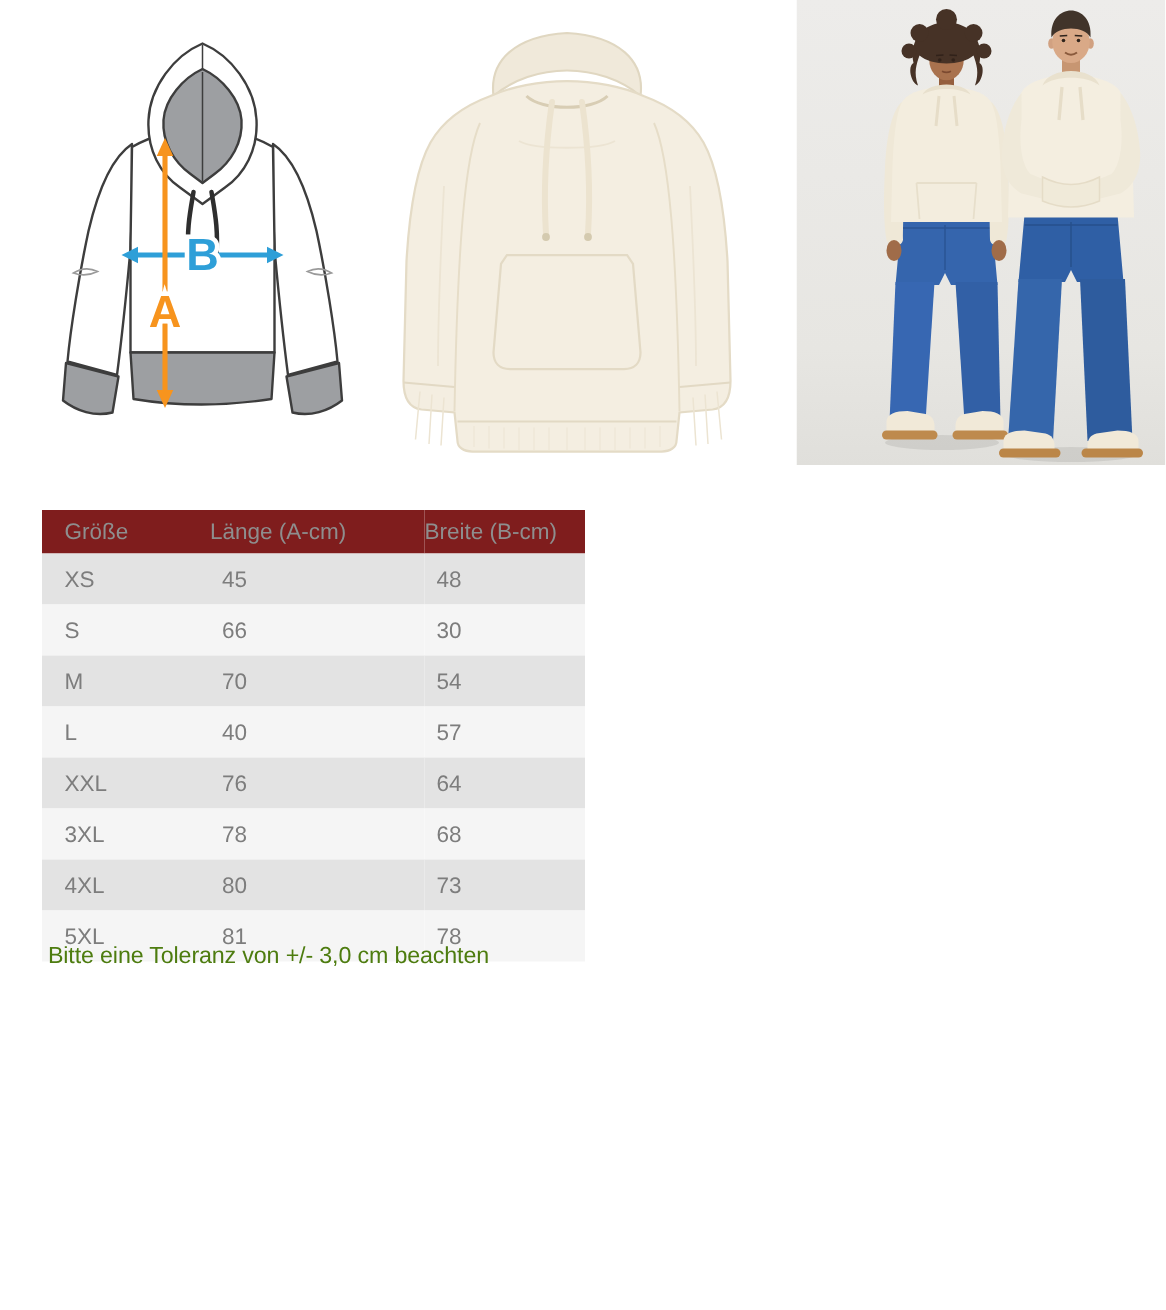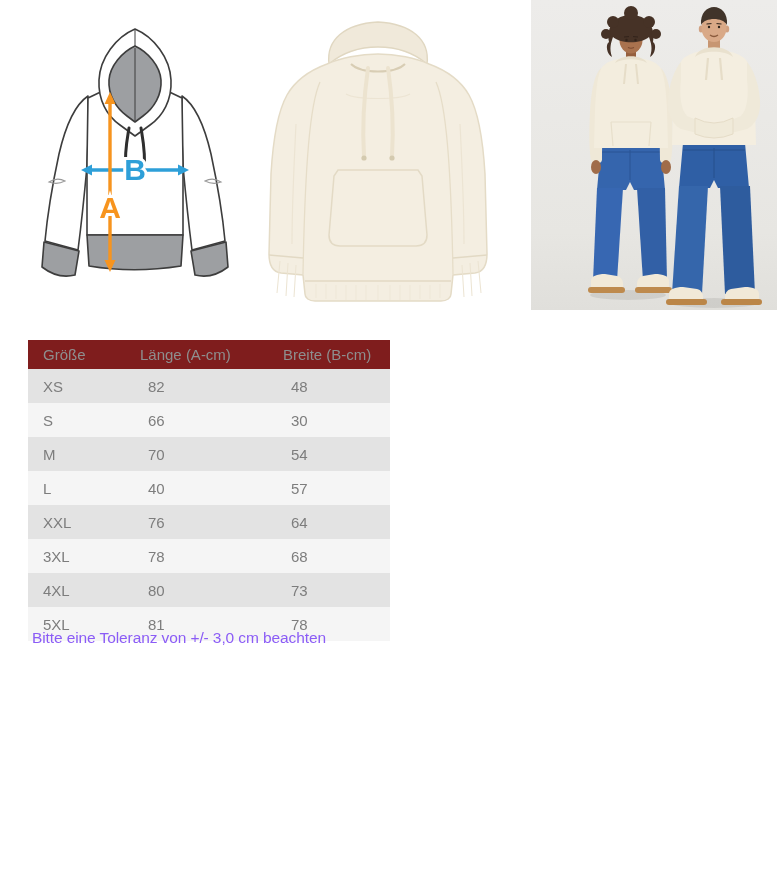--- a/index.html
+++ b/index.html
@@ -21,21 +21,21 @@
     height:29px;background:#7f1d1d;padding:0;
   }
   #size-table td{
     color:#7d7d7d;font-size:15px;height:18px;padding:8px;
   }
   #size-table th:first-child, #size-table td:first-child{padding-left:15px;}
   #size-table tbody tr:nth-child(odd) td{background:#e3e3e3;}
   #size-table tbody tr:nth-child(even) td{background:#f5f5f5;}
 
   #tolerance-note{
-    position:absolute;left:32px;top:629px;font-size:15.5px;color:#8b5cf6;
+    position:absolute;left:32px;top:629px;font-size:15.5px;color:#4d7c0f;
     letter-spacing:-0.1px;
   }
   #description{
     position:absolute;left:412px;top:339px;width:365px;color:#000;
   }
   #description p{
     margin:0 0 17.4px 0;font-size:13px;line-height:17.4px;
     white-space:pre-line;letter-spacing:-0.25px;
   }
   svg text.measure-label{
@@ -174,21 +174,21 @@
   <thead>
     <tr>
       <th>Größe</th>
       <th>Länge (A-cm)</th>
       <th>Breite (B-cm)</th>
     </tr>
   </thead>
   <tbody>
     <tr>
         <td>XS</td>
-        <td>82</td>
+        <td>45</td>
         <td>48</td>
       </tr>
       <tr>
         <td>S</td>
         <td>66</td>
         <td>30</td>
       </tr>
       <tr>
         <td>M</td>
         <td>70</td>

